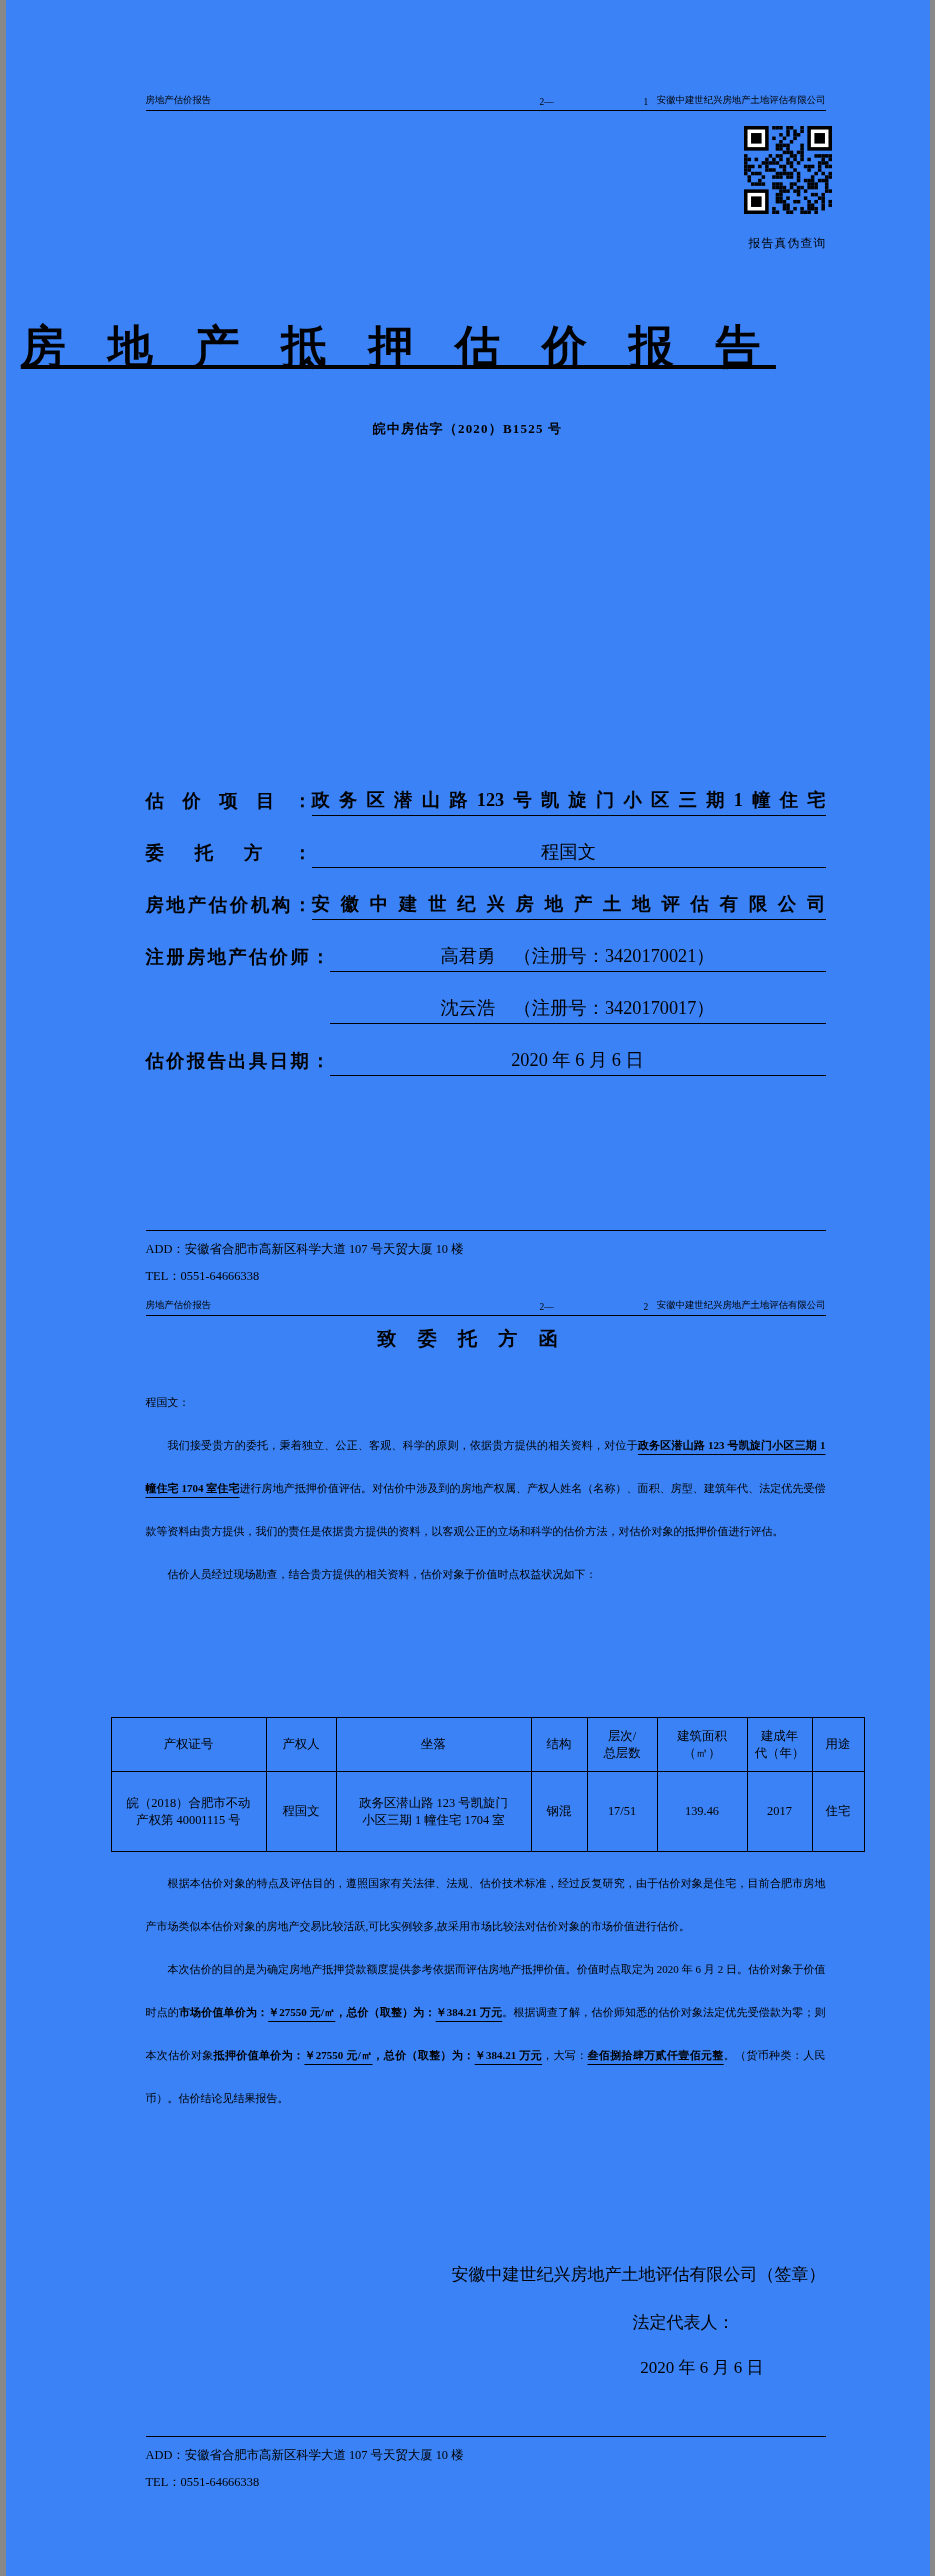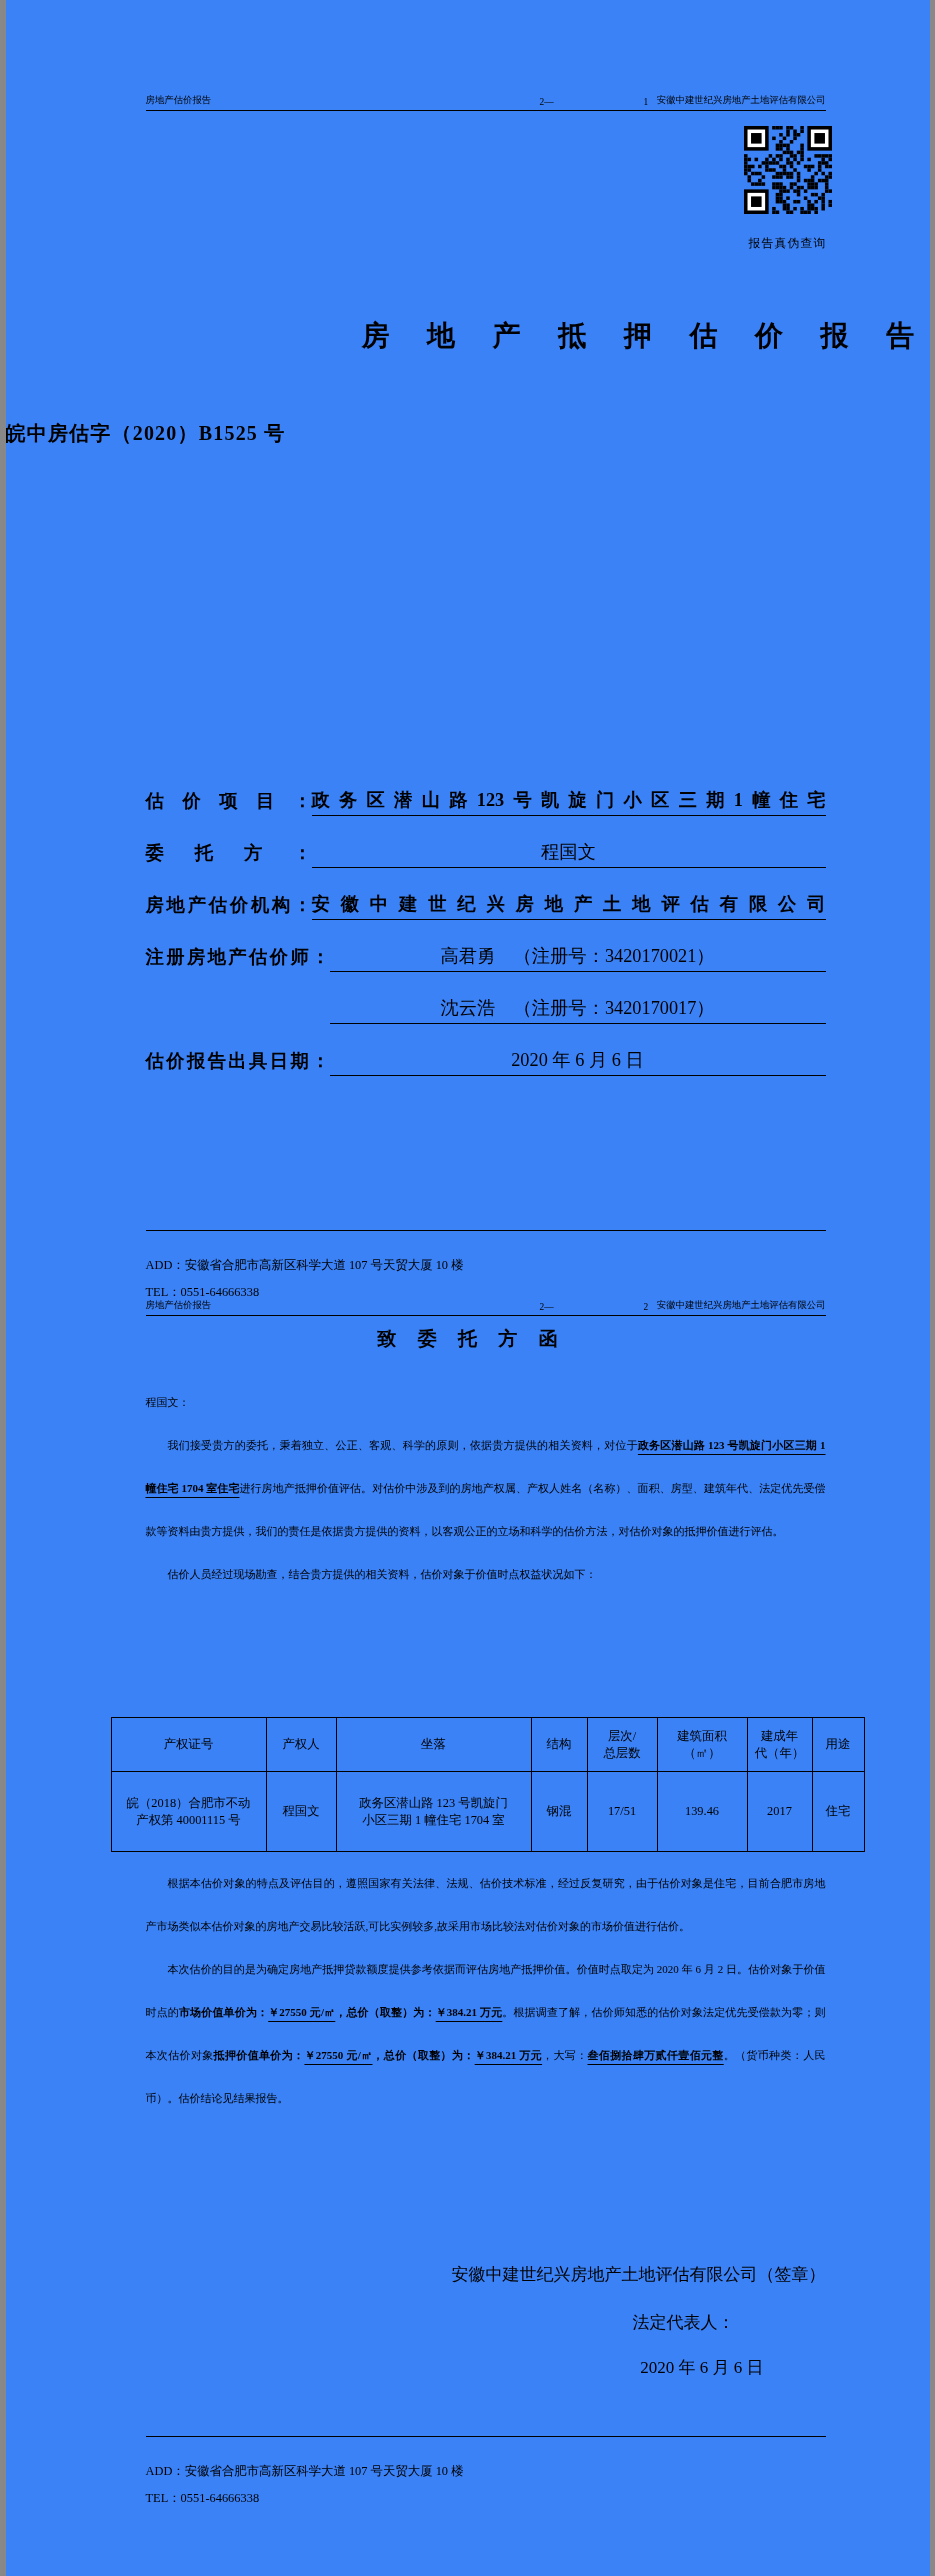--- a/index.html
+++ b/index.html
@@ -13,33 +13,33 @@
     position:absolute;left:140px;right:104px;height:20px;
     border-bottom:1.8px solid #000;font-size:9.4px;
   }
   .pg-header .h-left{position:absolute;left:0;bottom:3.5px;}
   .pg-header .h-mid{position:absolute;left:394px;bottom:3.5px;}
   .pg-header .h-num{position:absolute;left:498px;bottom:3.5px;}
   .pg-header .h-right{position:absolute;right:0;bottom:3.5px;}
   
   .pg-footer{
     position:absolute;left:140px;right:104px;
-    border-top:1.8px solid #000;padding-top:21px;font-size:12.4px;line-height:26.5px;
+    border-top:1.8px solid #000;padding-top:5px;font-size:12.4px;line-height:26.5px;
   }
   
   .qr-block{position:absolute;top:126px;right:98px;width:88px;text-align:center;}
   .qr-box{width:88px;height:88px;}
   .qr-cap{margin-top:22px;font-size:11.8px;letter-spacing:1.2px;white-space:nowrap;}
   .title{
-    position:absolute;top:317px;left:0;width:100%;text-align:right;
-    font-size:28px;font-weight:bold;letter-spacing:15.3px;white-space:nowrap;text-indent:15.3px;
+    position:absolute;top:317px;left:0;width:100%;text-align:left;
+    font-size:45px;font-weight:bold;letter-spacing:15.3px;white-space:nowrap;text-indent:15.3px;text-decoration:underline;
   }
   .docno{
-    position:absolute;top:420px;left:0;width:100%;text-align:left;
-    font-size:20px;font-weight:bold;letter-spacing:1.2px;
+    position:absolute;top:420px;left:0;width:100%;text-align:center;
+    font-size:13px;font-weight:bold;letter-spacing:1.2px;
   }
   .fields{position:absolute;top:764px;left:140px;right:104px;font-size:18.3px;}
   .frow{display:flex;align-items:flex-end;height:52px;}
   .flabel{
     font-weight:bold;display:block;flex:0 0 auto;
     text-align:justify;text-align-last:justify;padding-bottom:3.5px;white-space:normal;
   }
   .w282{width:166px;}
   .w312{width:184px;}
   .fspacer{display:block;flex:0 0 auto;}

